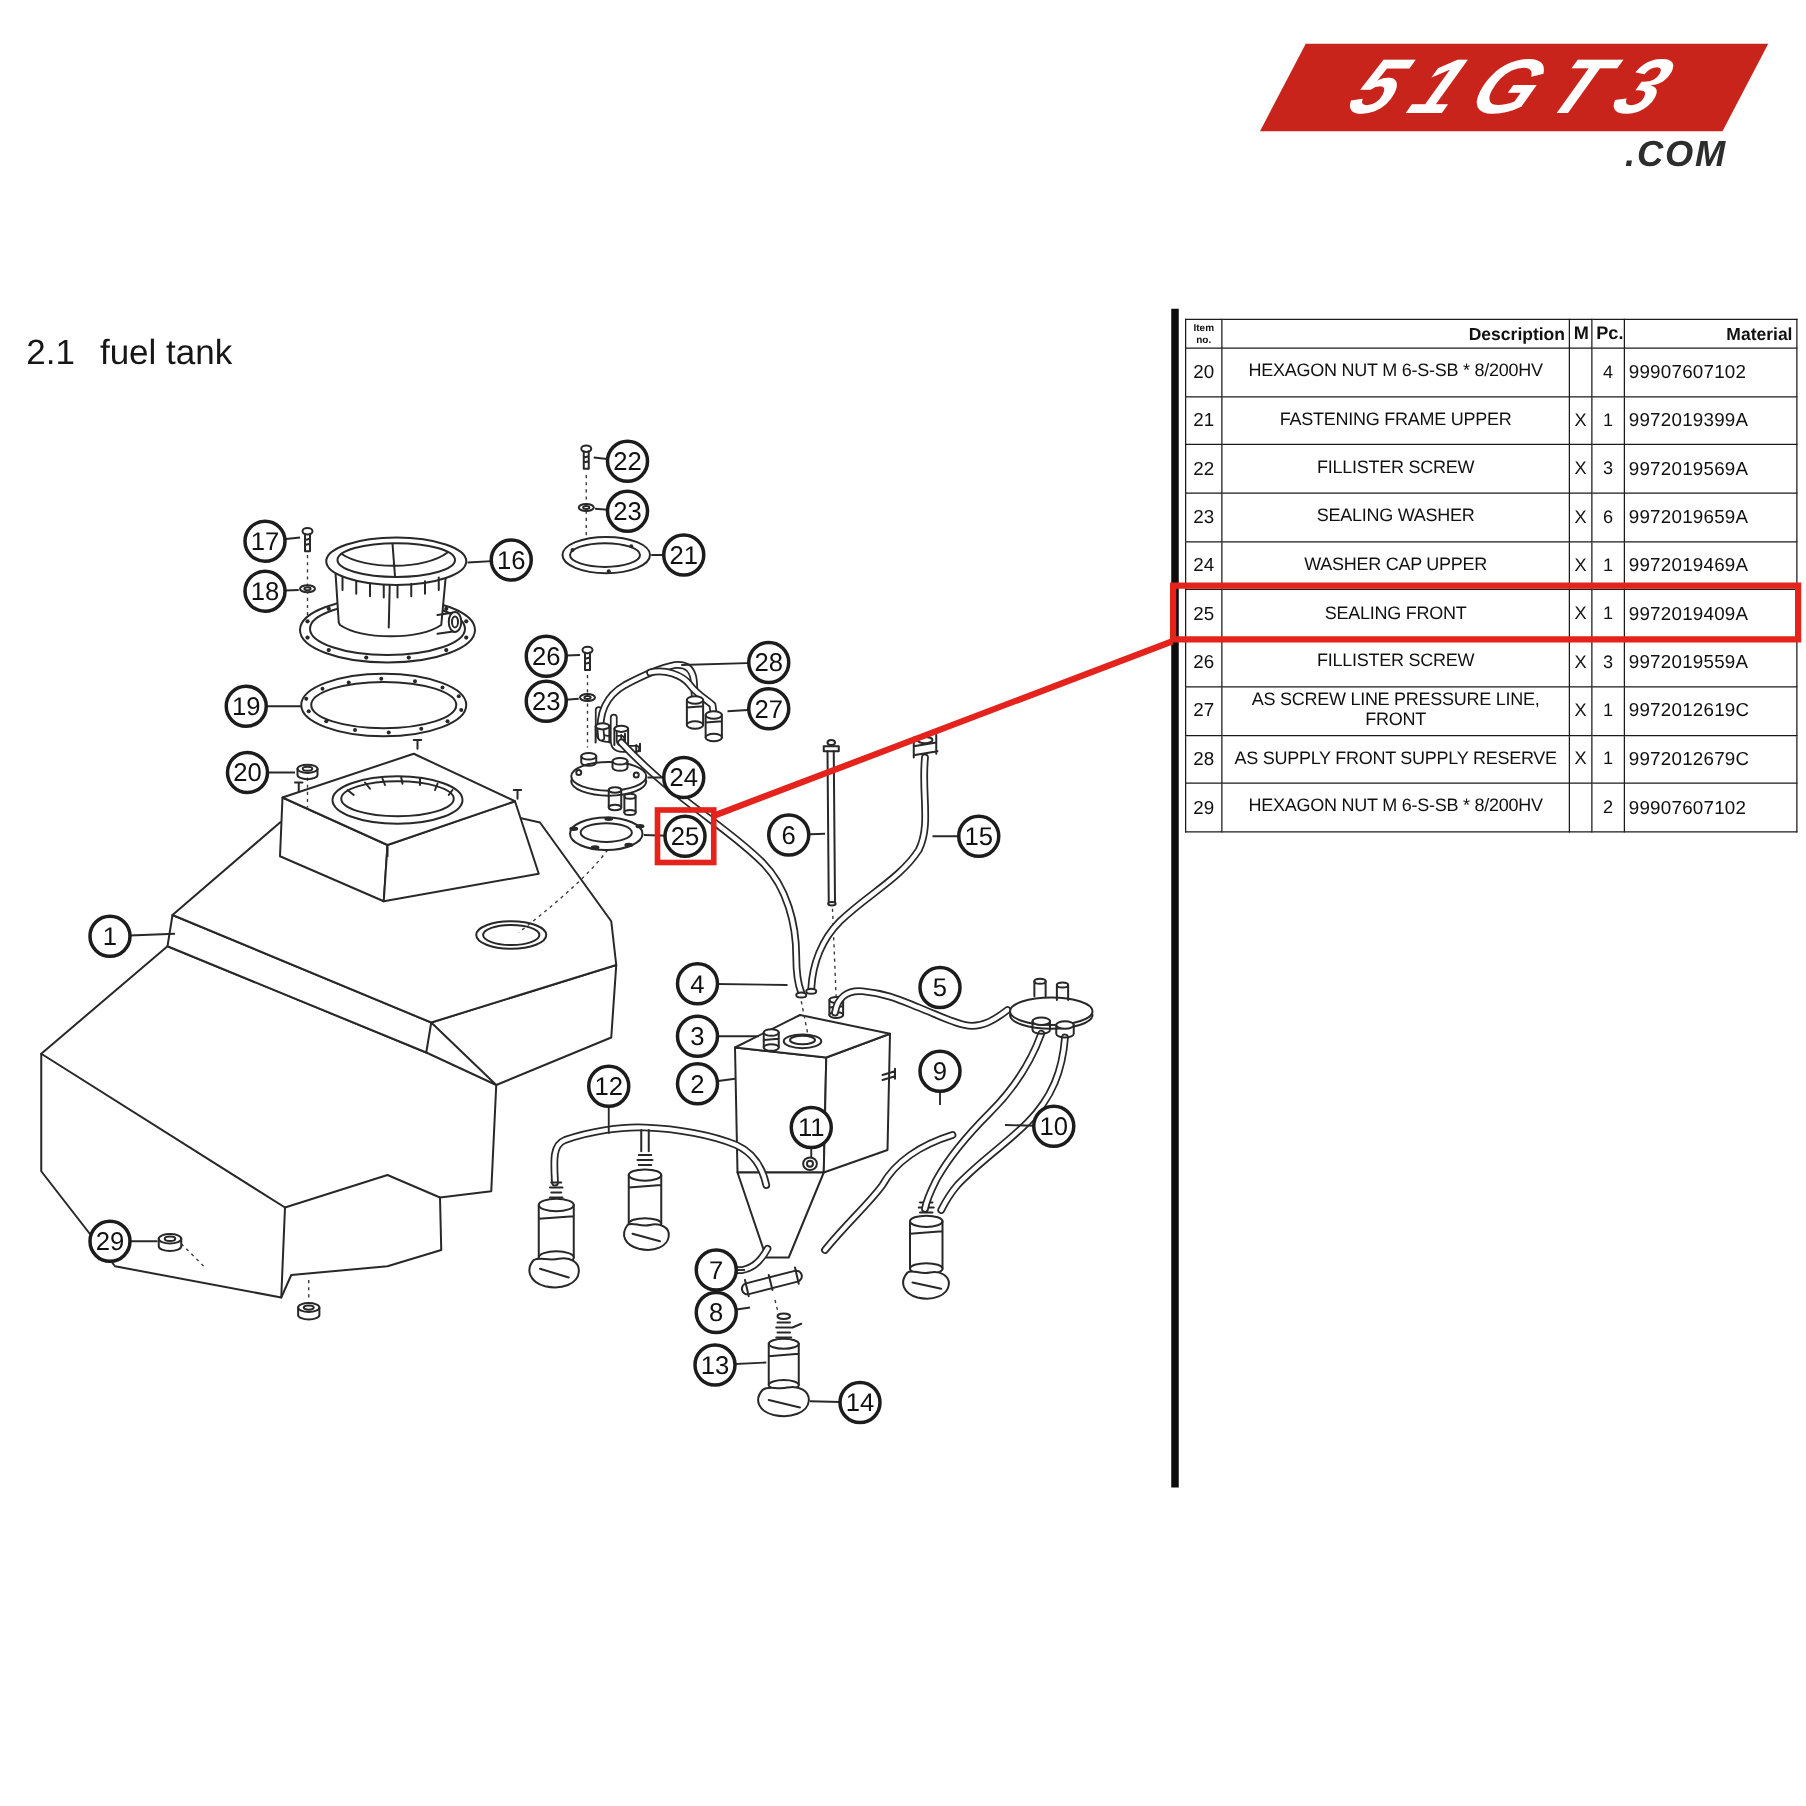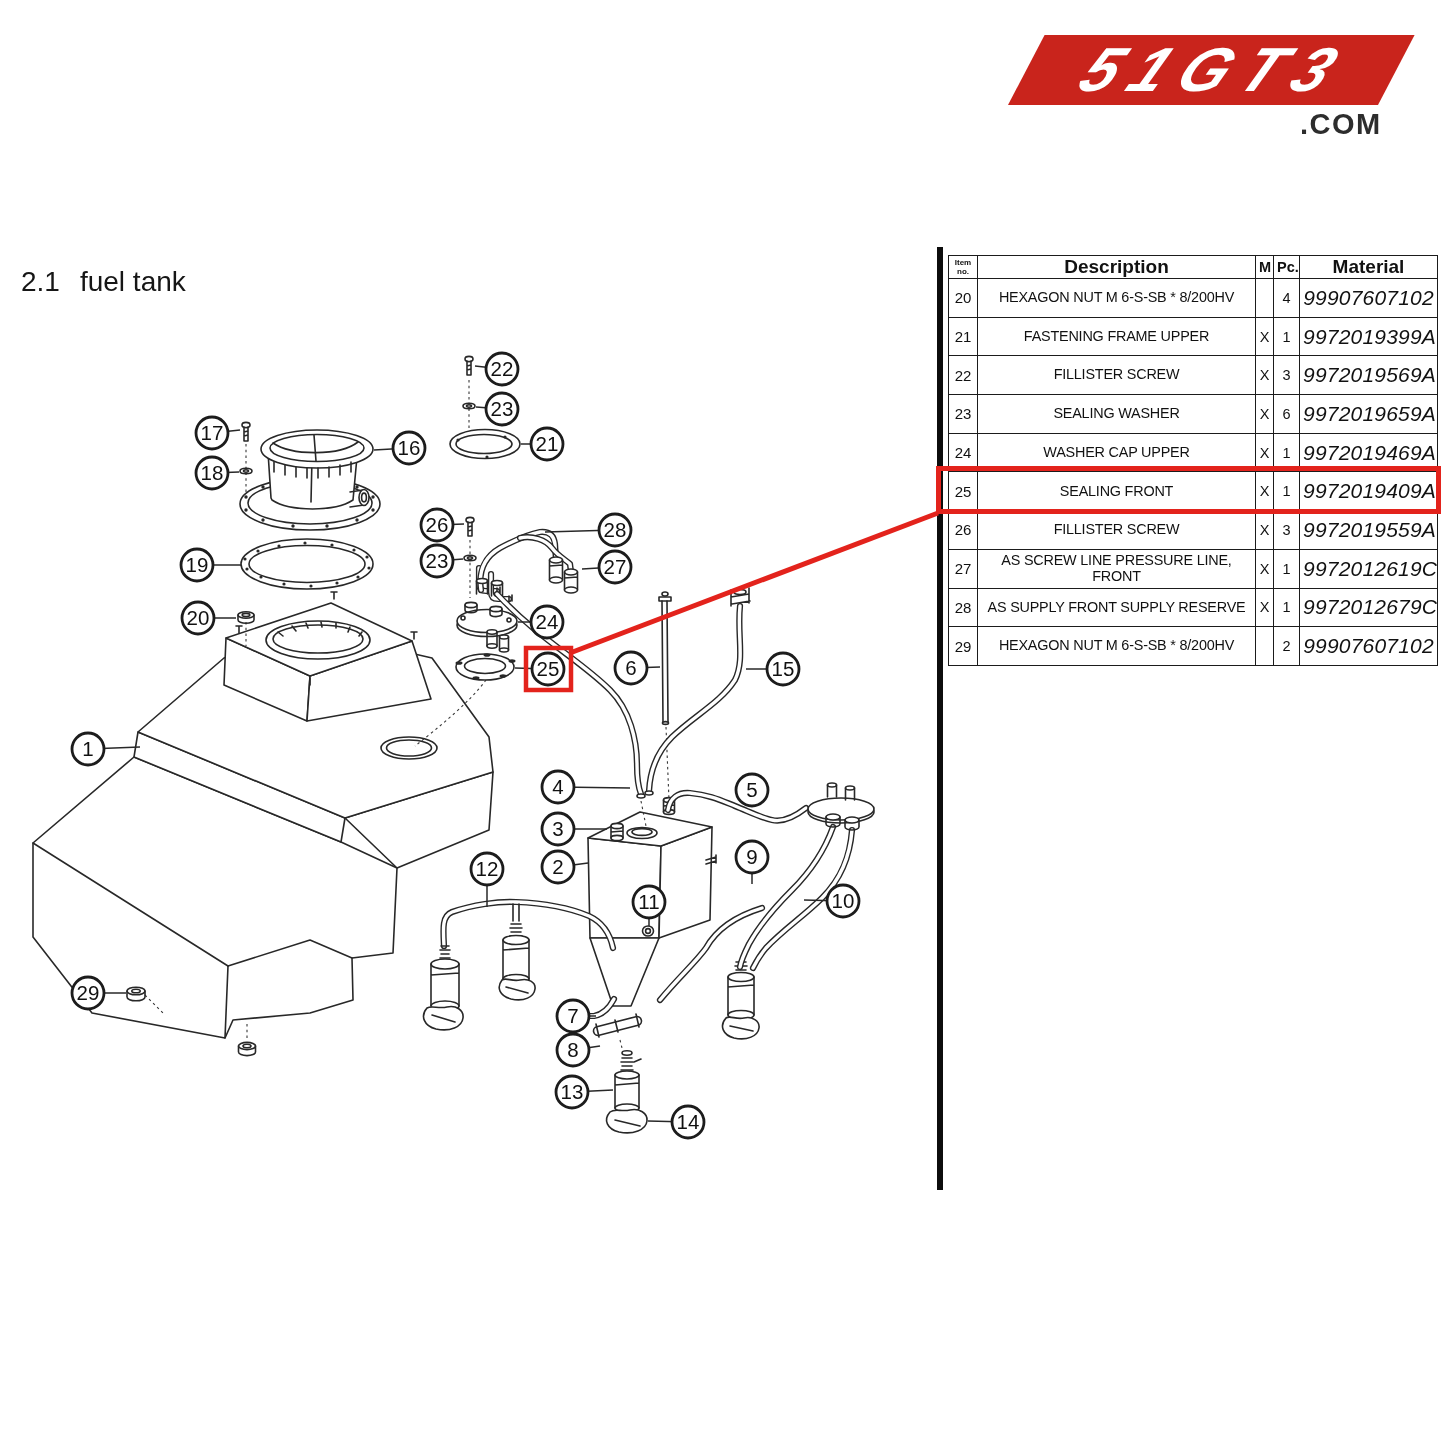--- a/index.html
+++ b/index.html
@@ -26,27 +26,27 @@
   .vbar{position:absolute;left:937px;top:247px;width:6px;height:943px;background:#0d0d0d;}
 
   
   table.parts{position:absolute;left:948px;top:255px;width:489px;border-collapse:collapse;
               table-layout:fixed;z-index:2;}
   table.parts th,table.parts td{border:1.6px solid #1b1b1b;padding:0 3px;vertical-align:middle;
               overflow:hidden;}
   table.parts thead tr{height:23px;}
   table.parts tbody tr{height:38.7px;}
   th.h-item{font-size:8px;font-weight:700;text-align:center;padding-left:1px;}
-  th.h-desc,th.h-mat{font-size:19px;font-weight:700;text-align:center;padding-left:4px;}
+  th.h-desc,th.h-mat{font-size:14px;font-weight:700;text-align:right;padding-left:4px;}
   th.h-m,th.h-pc{font-size:14.5px;font-weight:700;text-align:left;padding-left:1px;}
   td.item{font-size:15px;text-align:center;}
   td.desc{font-size:14.4px;text-align:center;padding-left:4px;line-height:15.5px;white-space:normal;
           letter-spacing:-0.2px;}
   td.m,td.pc{font-size:14.5px;text-align:center;}
-  td.mat{font-size:21px;text-align:center;padding-left:5px;letter-spacing:0.2px;font-style:italic;}
+  td.mat{font-size:15px;text-align:left;padding-left:5px;letter-spacing:0.2px;}
 
   
   .row-highlight{position:absolute;left:936px;top:466px;width:505px;height:48px;
                  border:5px solid var(--hl);box-sizing:border-box;z-index:4;pointer-events:none;}
 
   
   svg#diagram{position:absolute;inset:0;z-index:3;pointer-events:none;}
   .ln{stroke:#282828;stroke-width:1.6;fill:none;stroke-linejoin:round;stroke-linecap:round;}
   .fw{fill:#fff;}
   .pad{fill:#282828;stroke:none;}
@@ -60,21 +60,21 @@
   .red-stroke{stroke:var(--hl);fill:none;}
 </style>
 </head>
 <body>
 
 <div id="stage">
 
   <div class="logo-band" style="background: rgb(201, 36, 28);">
     <span class="logo-text" style="color: rgb(255, 255, 255);">51GT3</span>
   </div>
-  <div class="logo-suffix" style="color: rgb(45, 45, 45);">.COM</div>
+  <div class="logo-suffix" style="color: rgb(45, 45, 45); font-style: italic;">.COM</div>
 
   <div class="page-title">
     <span class="num">2.1</span><span>fuel tank</span>
   </div>
 
   <div class="vbar"></div>
 
   <table class="parts">
     <colgroup>
         <col style="width:29px">

